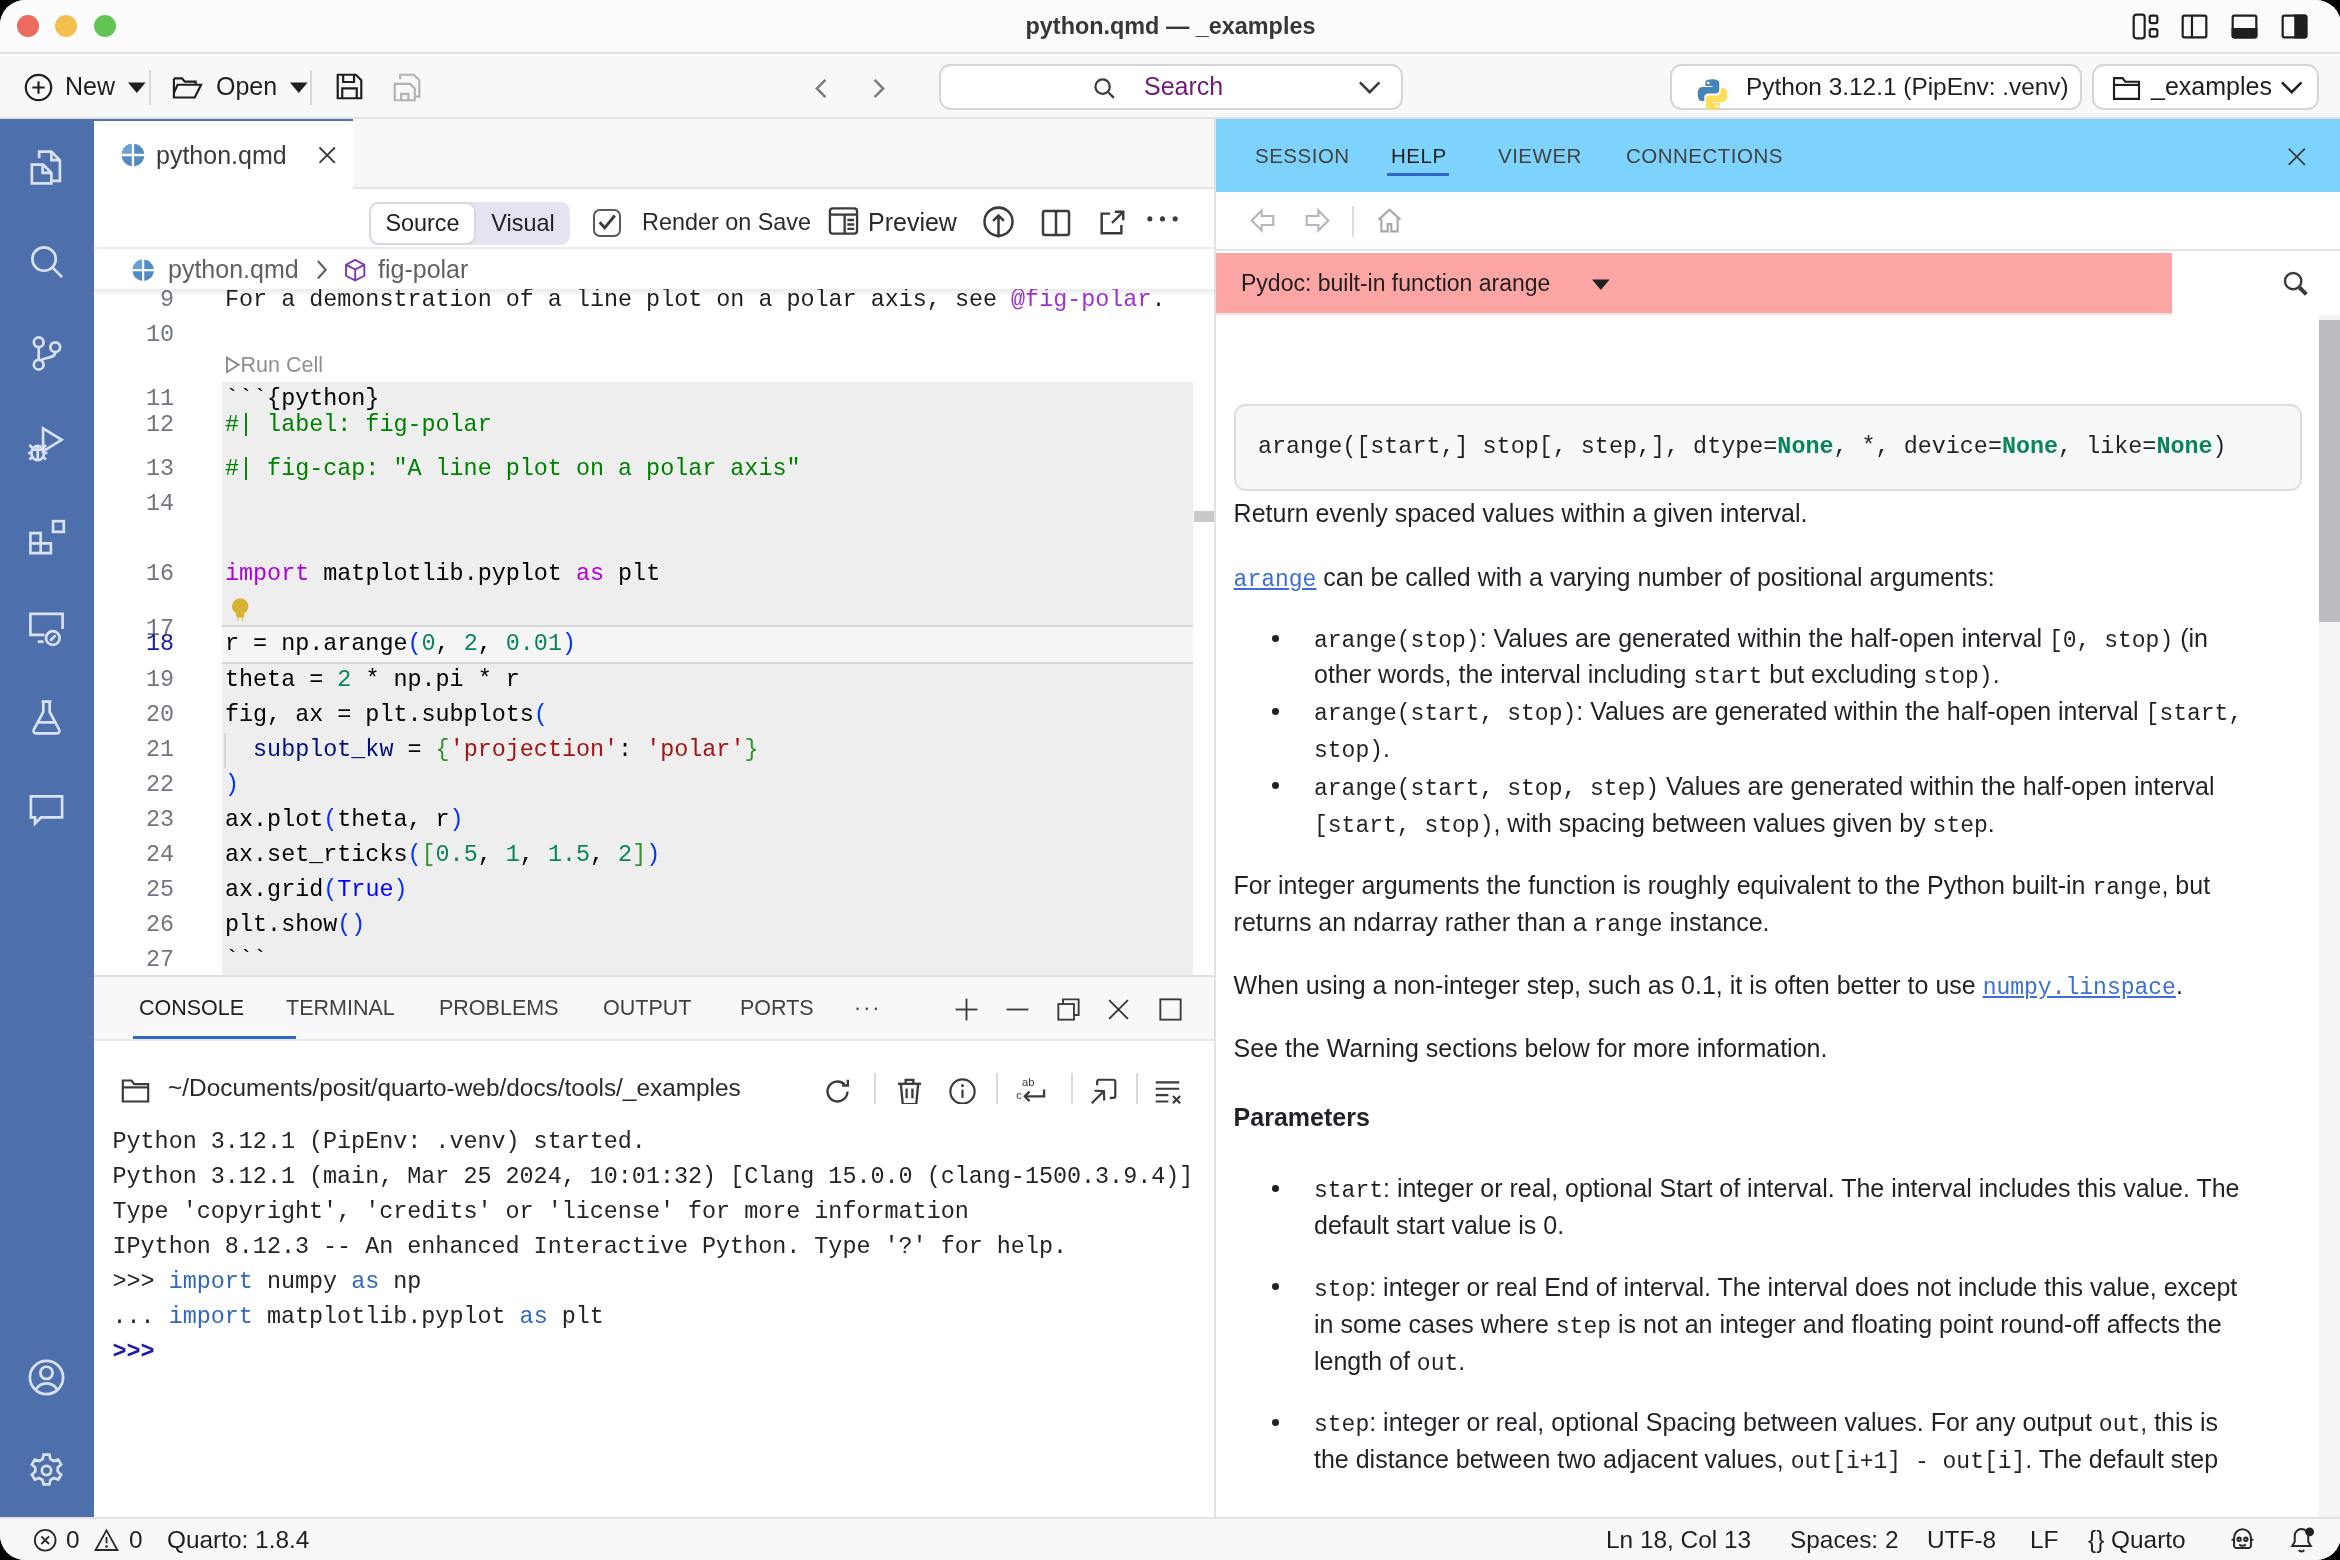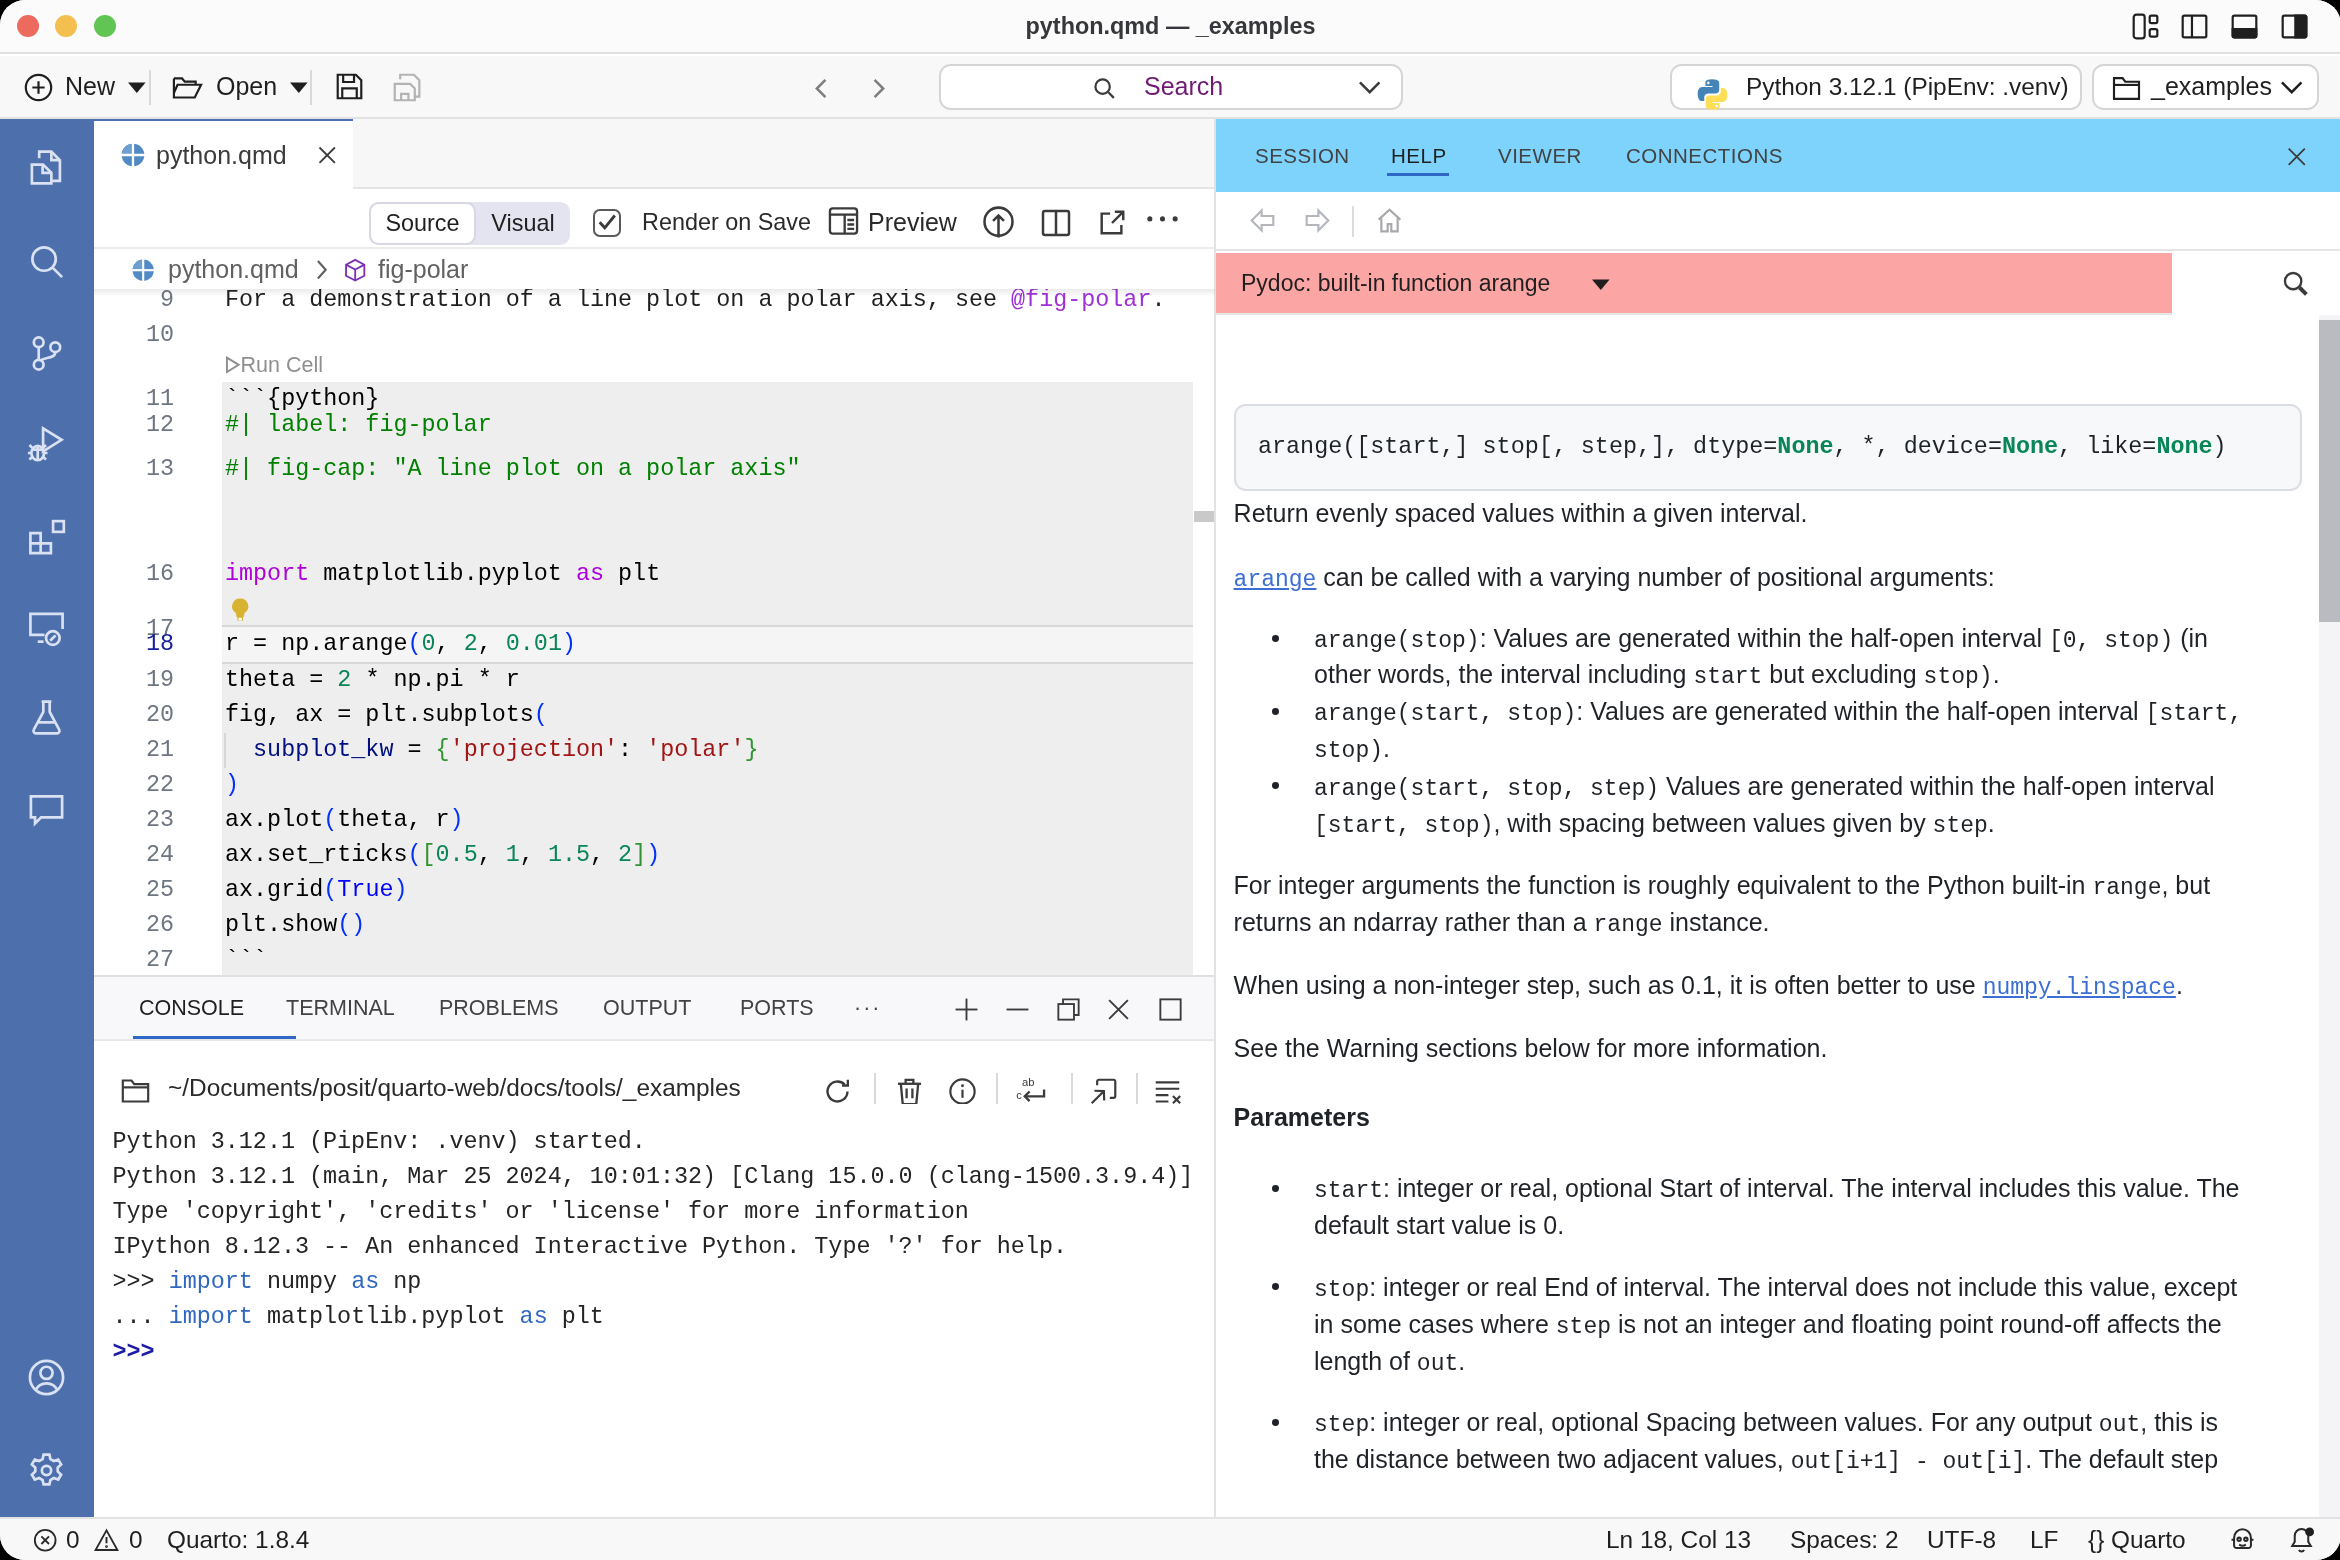--- a/index.html
+++ b/index.html
@@ -305,20 +305,21 @@
 
     <div class="cl" style="top:-5.9px;"><span class="ln">9</span><span class="ct" style="color:#1f1f1f;">For a demonstration of a line plot on a polar axis, see <span style="color:#a02fd6;">@fig-polar</span>.</span></div>
     <div class="cl" style="top:29px;"><span class="ln">10</span></div>
 
     <div class="abs" style="left:131px; top:63px; height:27px; line-height:27px; font-size:21.5px; color:#8f8f8f;"><svg style="display:inline-block; vertical-align:-2px;" width="15.6" height="17.6" viewBox="0 0 8 9" fill="none" stroke="#8f8f8f" stroke-width="1">
           <path d="M1 .8 L7 4.5 L1 8.2 Z"></path>
         </svg>Run Cell</div>
     <div class="cl" style="top:93px;"><span class="ln">11</span><span class="ct">```{python}</span></div>
     <div class="cl" style="top:119px;padding-left:19px;"><span class="ln">12</span><span class="ct cm">#| label: fig-polar</span></div>
     <div class="cl" style="top:163px;"><span class="ln">13</span><span class="ct cm">#| fig-cap: "A line plot on a polar axis"</span></div>
+    <div class="cl" style="top:198px;"><span class="ln">14</span></div>
     <div class="cl" style="top:268px;"><span class="ln">16</span><span class="ct"><span class="kw">import</span> matplotlib.pyplot <span class="kw">as</span> plt</span></div>
     <div class="cl" style="top:303px;margin-top:20px;"><span class="ln">17</span></div>
 
     <svg class="abs" style="left:134px; top:308px;" width="24.4" height="26" viewBox="0 0 14 15">
         <path d="M7 .8 a4.6 4.6 0 0 1 2.5 8.5 l-.4 2.2 h-4.2 l-.4-2.2 A4.6 4.6 0 0 1 7 .8 z" fill="#d8b332"></path>
         <path d="M5.4 11.5 h3.2 v2.2 h-3.2 z" fill="#d8b332"></path>
         <rect x="6" y="12" width="2" height="1.6" fill="#fff"></rect>
       </svg>
     <div class="cl" style="top:338px;"><span class="ln" style="color:#19209c;">18</span><span class="ct">r = np.arange<span class="pb">(</span><span class="nm">0</span>, <span class="nm">2</span>, <span class="nm">0.01</span><span class="pb">)</span></span></div>
     <div class="cl" style="top:374px;"><span class="ln">19</span><span class="ct">theta = <span class="nm">2</span> * np.pi * r</span></div>

